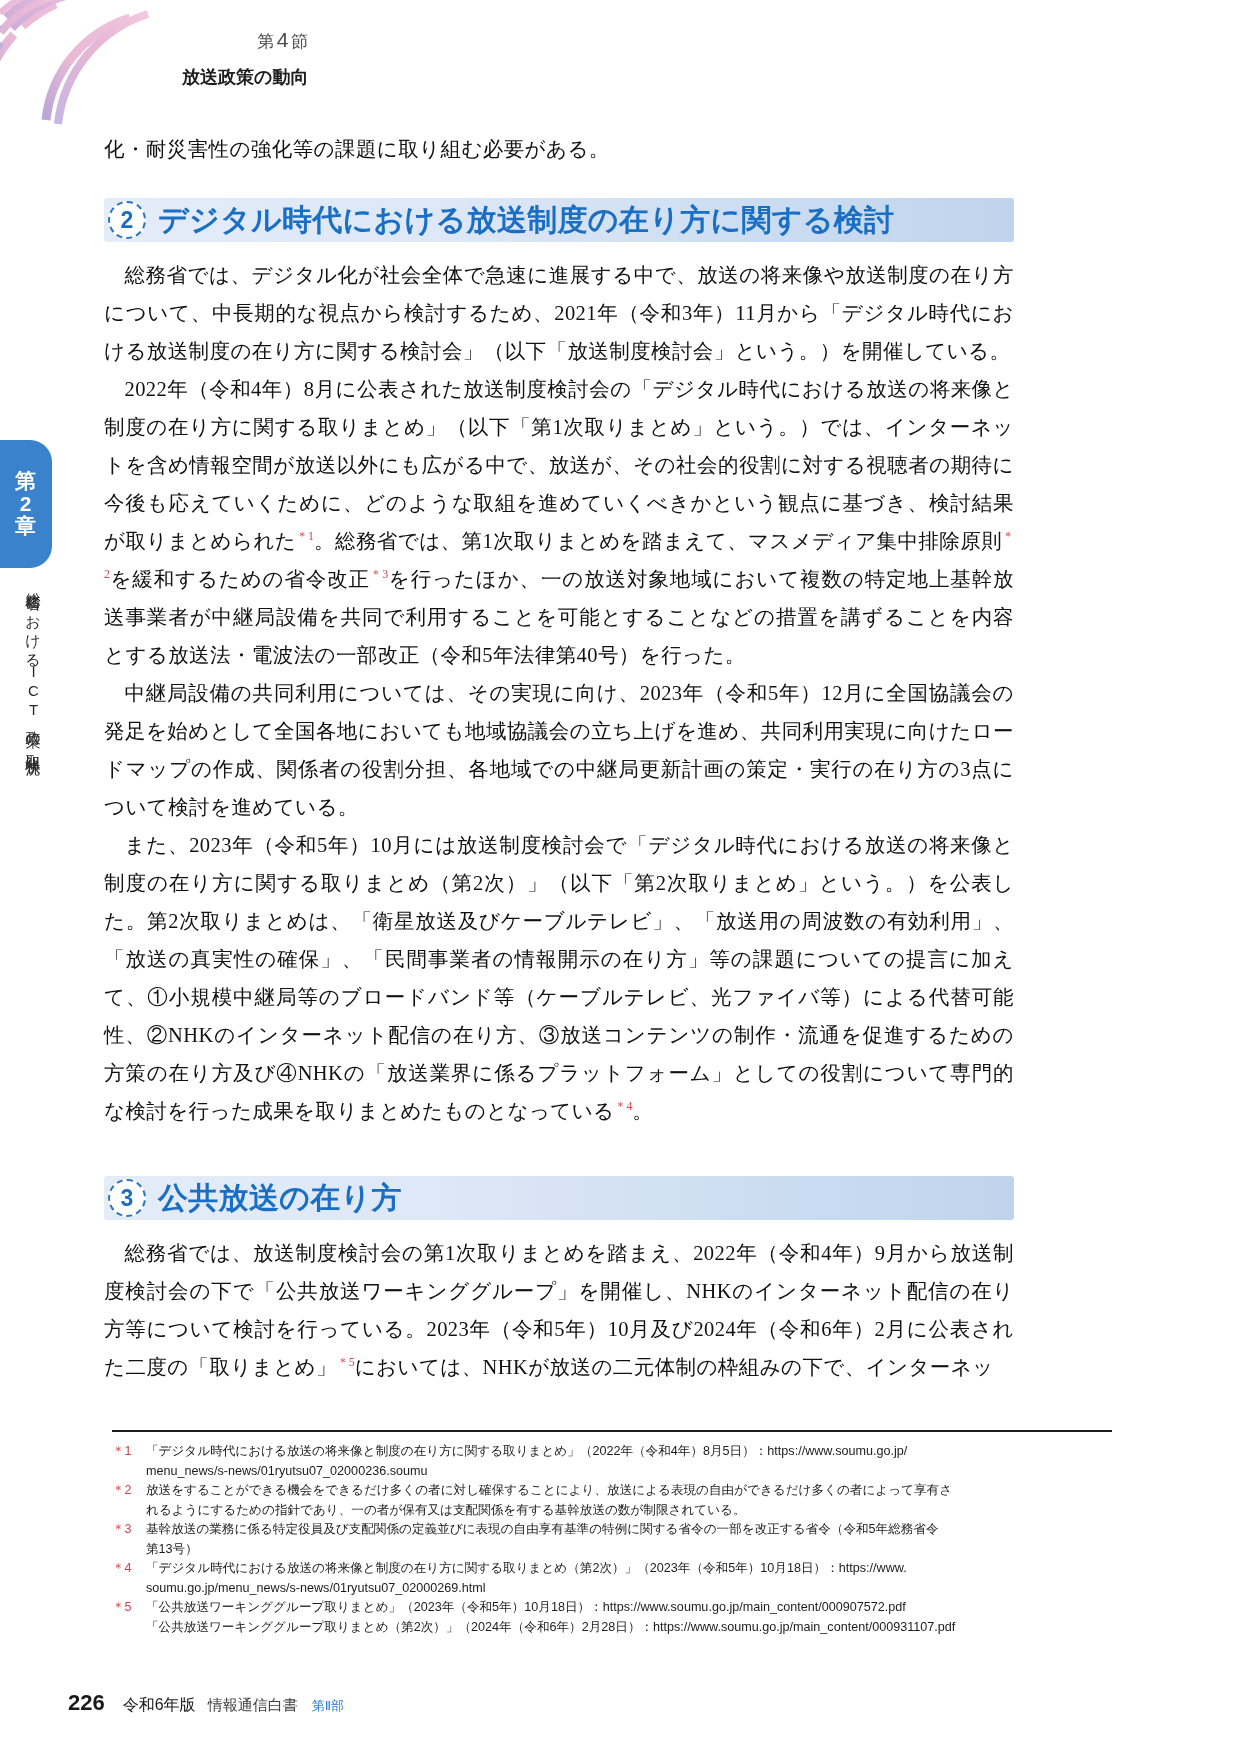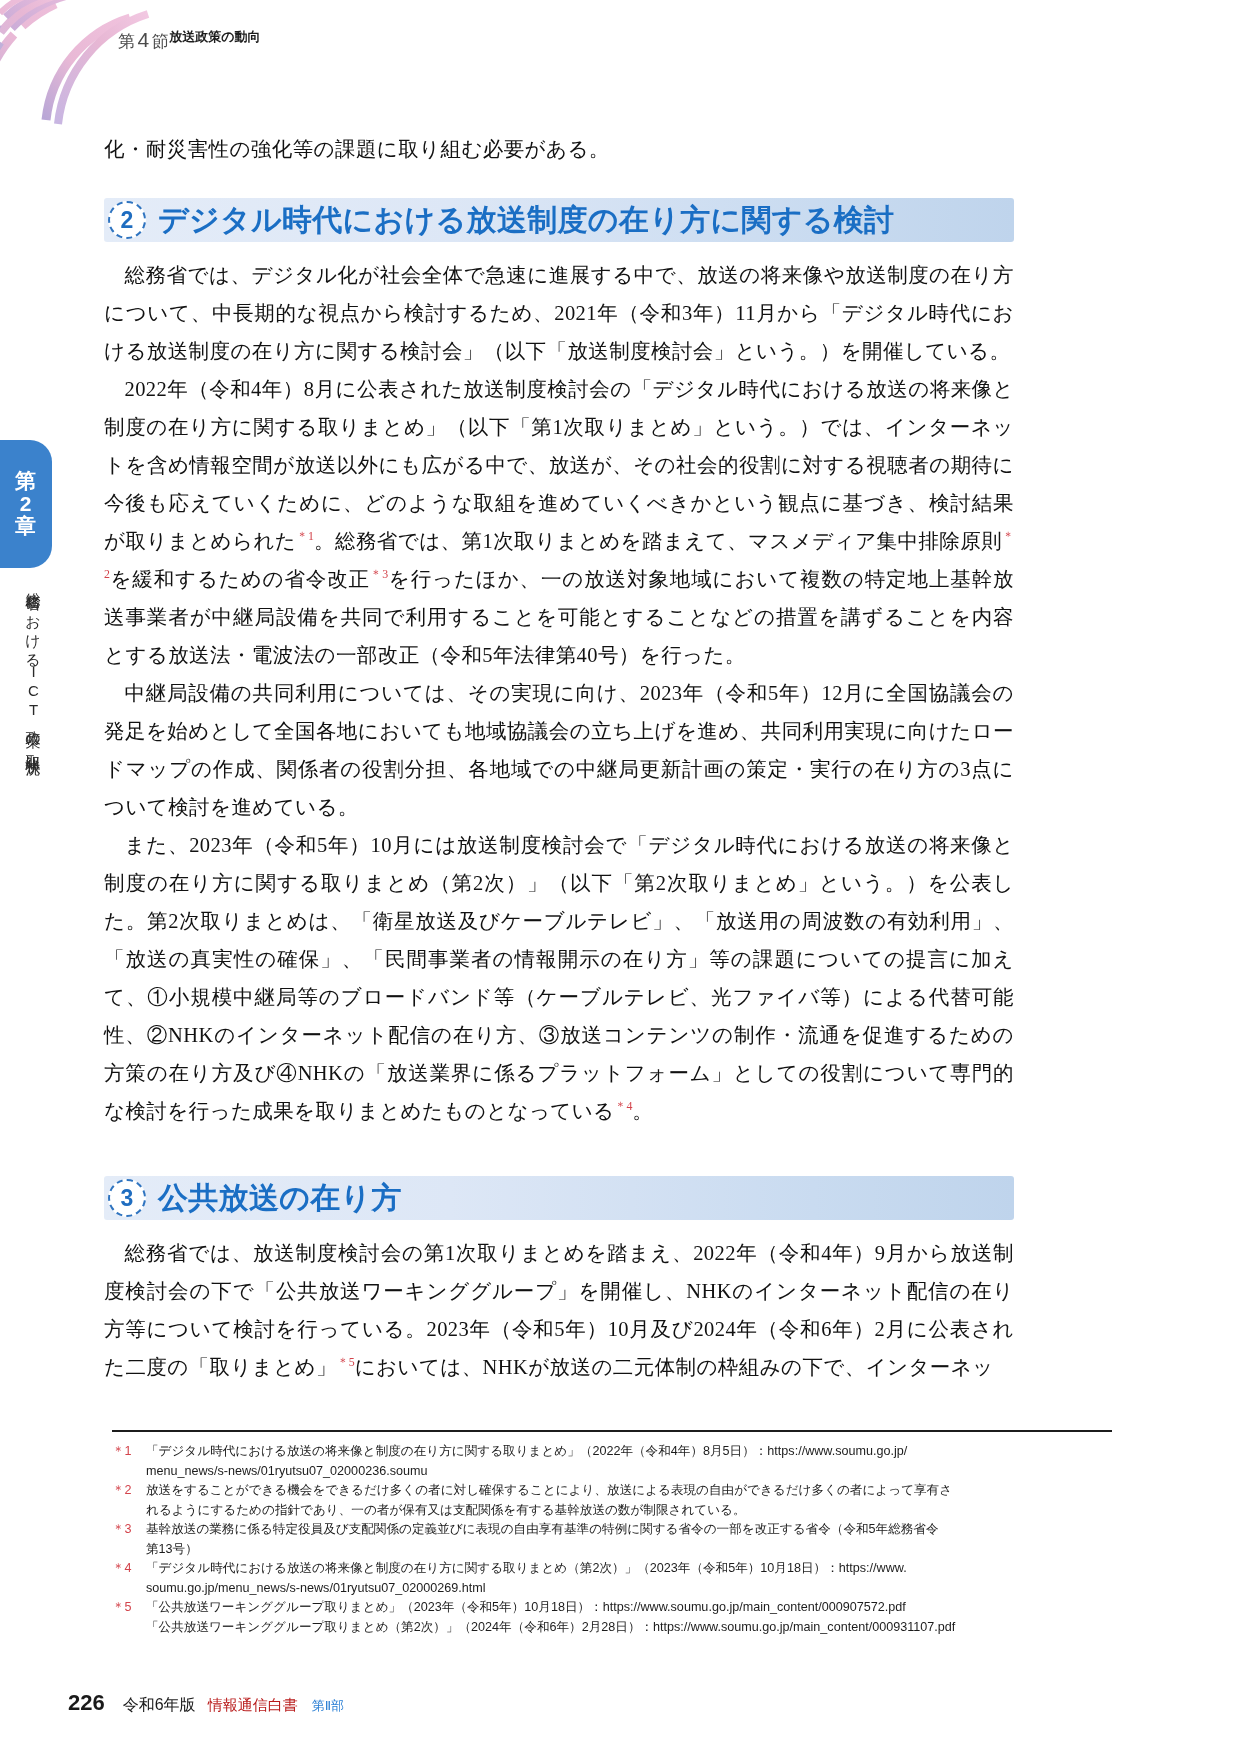--- a/index.html
+++ b/index.html
@@ -25,39 +25,41 @@
     height: 130px;
     pointer-events: none;
   }
 
   
   #running-head {
     position: absolute;
     top: 28px;
     left: 118px;
     display: flex;
-    align-items: flex-start;
-    gap: 0px;
+    align-items: flex-end;
+    gap: 12px;
+    flex-direction: column;
   }
   #running-head .sec-no {
     font-family: "Liberation Sans", "DejaVu Sans", sans-serif;
     font-size: 17px;
     color: #4b4b4b;
     letter-spacing: 0.5px;
     white-space: nowrap;
   }
   #running-head .sec-no .num {
     font-size: 21px;
     padding: 0 2px;
   }
   #running-head .sec-title {
     font-family: "Liberation Sans", "DejaVu Sans", sans-serif;
-    font-size: 13px;
+    font-size: 18px;
     font-weight: bold;
     color: #1d1d1d;
+    margin-left: 64px;
     white-space: nowrap;
   }
 
   
   #chapter-tab {
     position: absolute;
     left: 0;
     top: 440px;
     width: 52px;
     height: 128px;
@@ -208,21 +210,21 @@
     color: #1a1a1a;
     margin-right: 18px;
   }
   #page-footer .edition {
     font-size: 16px;
     color: #1a1a1a;
     margin-right: 12px;
   }
   #page-footer .doctitle {
     font-size: 15px;
-    color: #b91c1c;
+    color: #404040;
     margin-right: 14px;
   }
   #page-footer .part {
     font-size: 13px;
     color: #2a7fd4;
   }
 </style>
 </head>
 <body>
 

